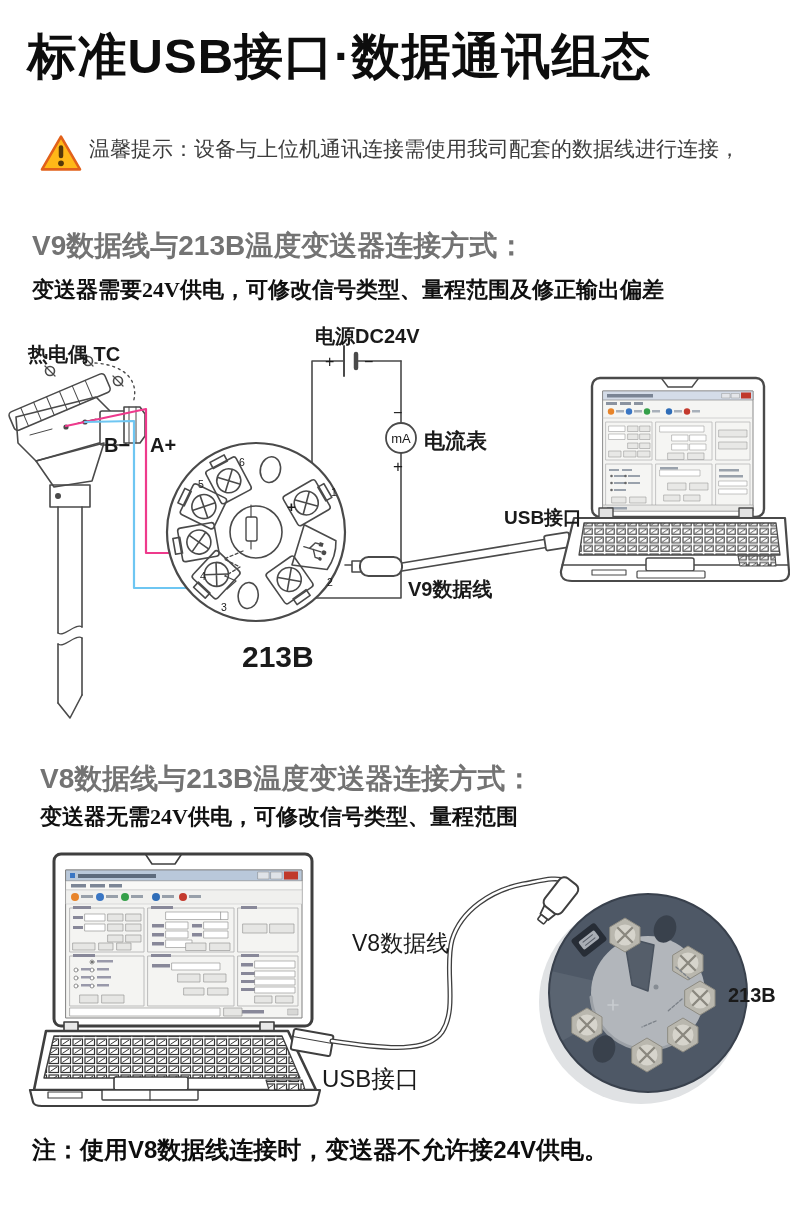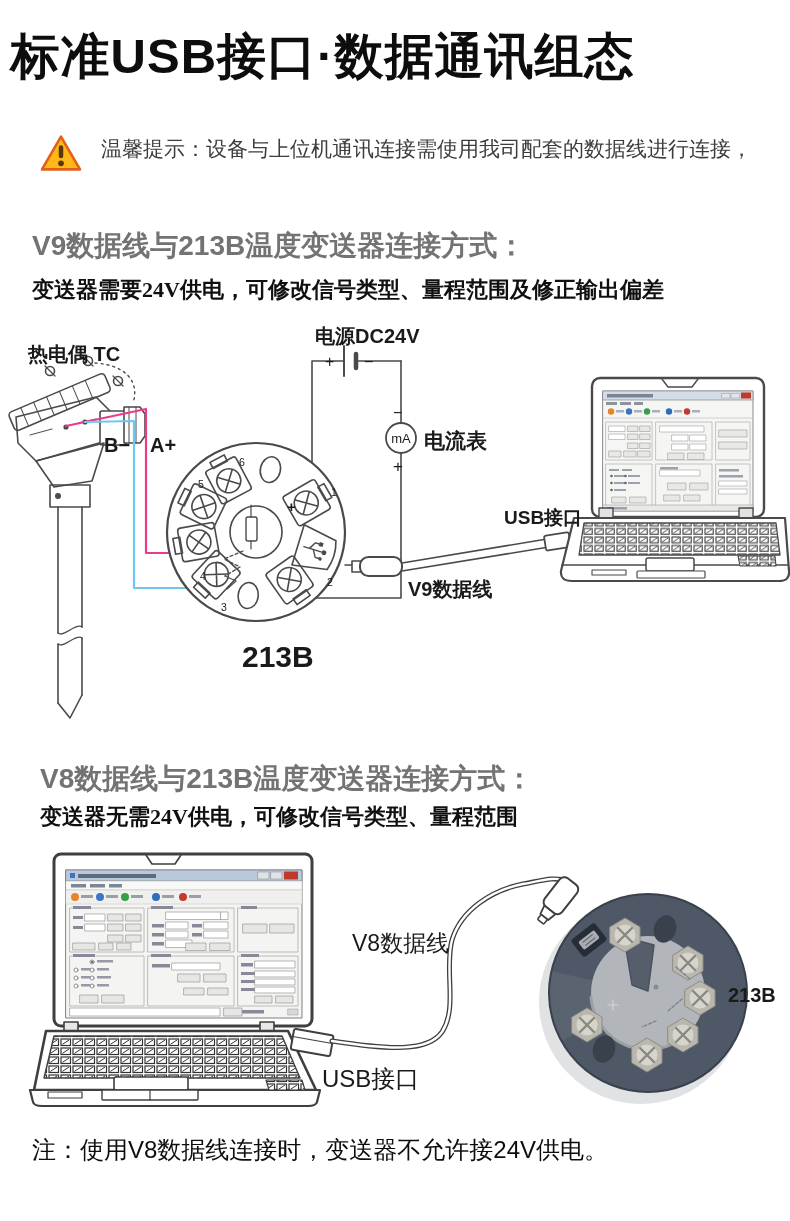--- a/index.html
+++ b/index.html
@@ -1,32 +1,32 @@
 <!DOCTYPE html>
 <html><head>
 <meta charset="utf-8">
 <style>
   html,body{margin:0;padding:0;background:#fff;}
   .page{position:relative;width:790px;height:1221px;background:#fff;overflow:hidden;
         font-family:"Liberation Sans","DejaVu Sans",sans-serif;color:#111;}
-  .title{position:absolute;top:24px;left:0;width:645px;margin:0;text-align:center;
+  .title{position:absolute;top:24px;left:17px;width:645px;margin:0;text-align:center;
          font-size:49px;font-weight:bold;letter-spacing:1px;color:#0d0d0d;white-space:nowrap;}
-  .notice{position:absolute;left:40px;top:131px;width:716px;display:flex;gap:19px;}
+  .notice{position:absolute;left:40px;top:131px;width:716px;display:flex;gap:7px;}
   .warn-icon{width:42px;height:38px;flex:0 0 auto;margin-top:3px;}
   .notice-text{font-size:21px;color:#3c3c3c;line-height:35px;white-space:nowrap;}
   .notice-line2{padding-left:97px;}
   .h2{position:absolute;margin:0;font-size:28px;font-weight:bold;color:#737373;white-space:nowrap;}
   .h-v9{left:32px;top:227px;}
   .h-v8{left:40px;top:760px;}
   .sub{position:absolute;font-size:22px;font-weight:bold;color:#101010;white-space:nowrap;font-family:Liberation Serif, serif;}
   .sub-v9{left:32px;top:275px;}
   .sub-v8{left:40px;top:802px;}
   .d1{position:absolute;left:0;top:315px;width:790px;height:432px;}
   .d2{position:absolute;left:0;top:840px;width:790px;height:295px;}
-  .footnote{position:absolute;left:32px;top:1134px;font-size:24px;font-weight:normal;color:#0d0d0d;white-space:nowrap;}
+  .footnote{position:absolute;left:32px;top:1134px;font-size:24px;font-weight:bold;color:#0d0d0d;white-space:nowrap;}
   svg text{font-family:"Liberation Sans","DejaVu Sans",sans-serif;fill:#1a1a1a;}
   .lbl{font-weight:600;}
 </style>
 </head>
 <body>
 
 <div class="page">
 
   <h1 class="title">标准USB接口·数据通讯组态</h1>
 

